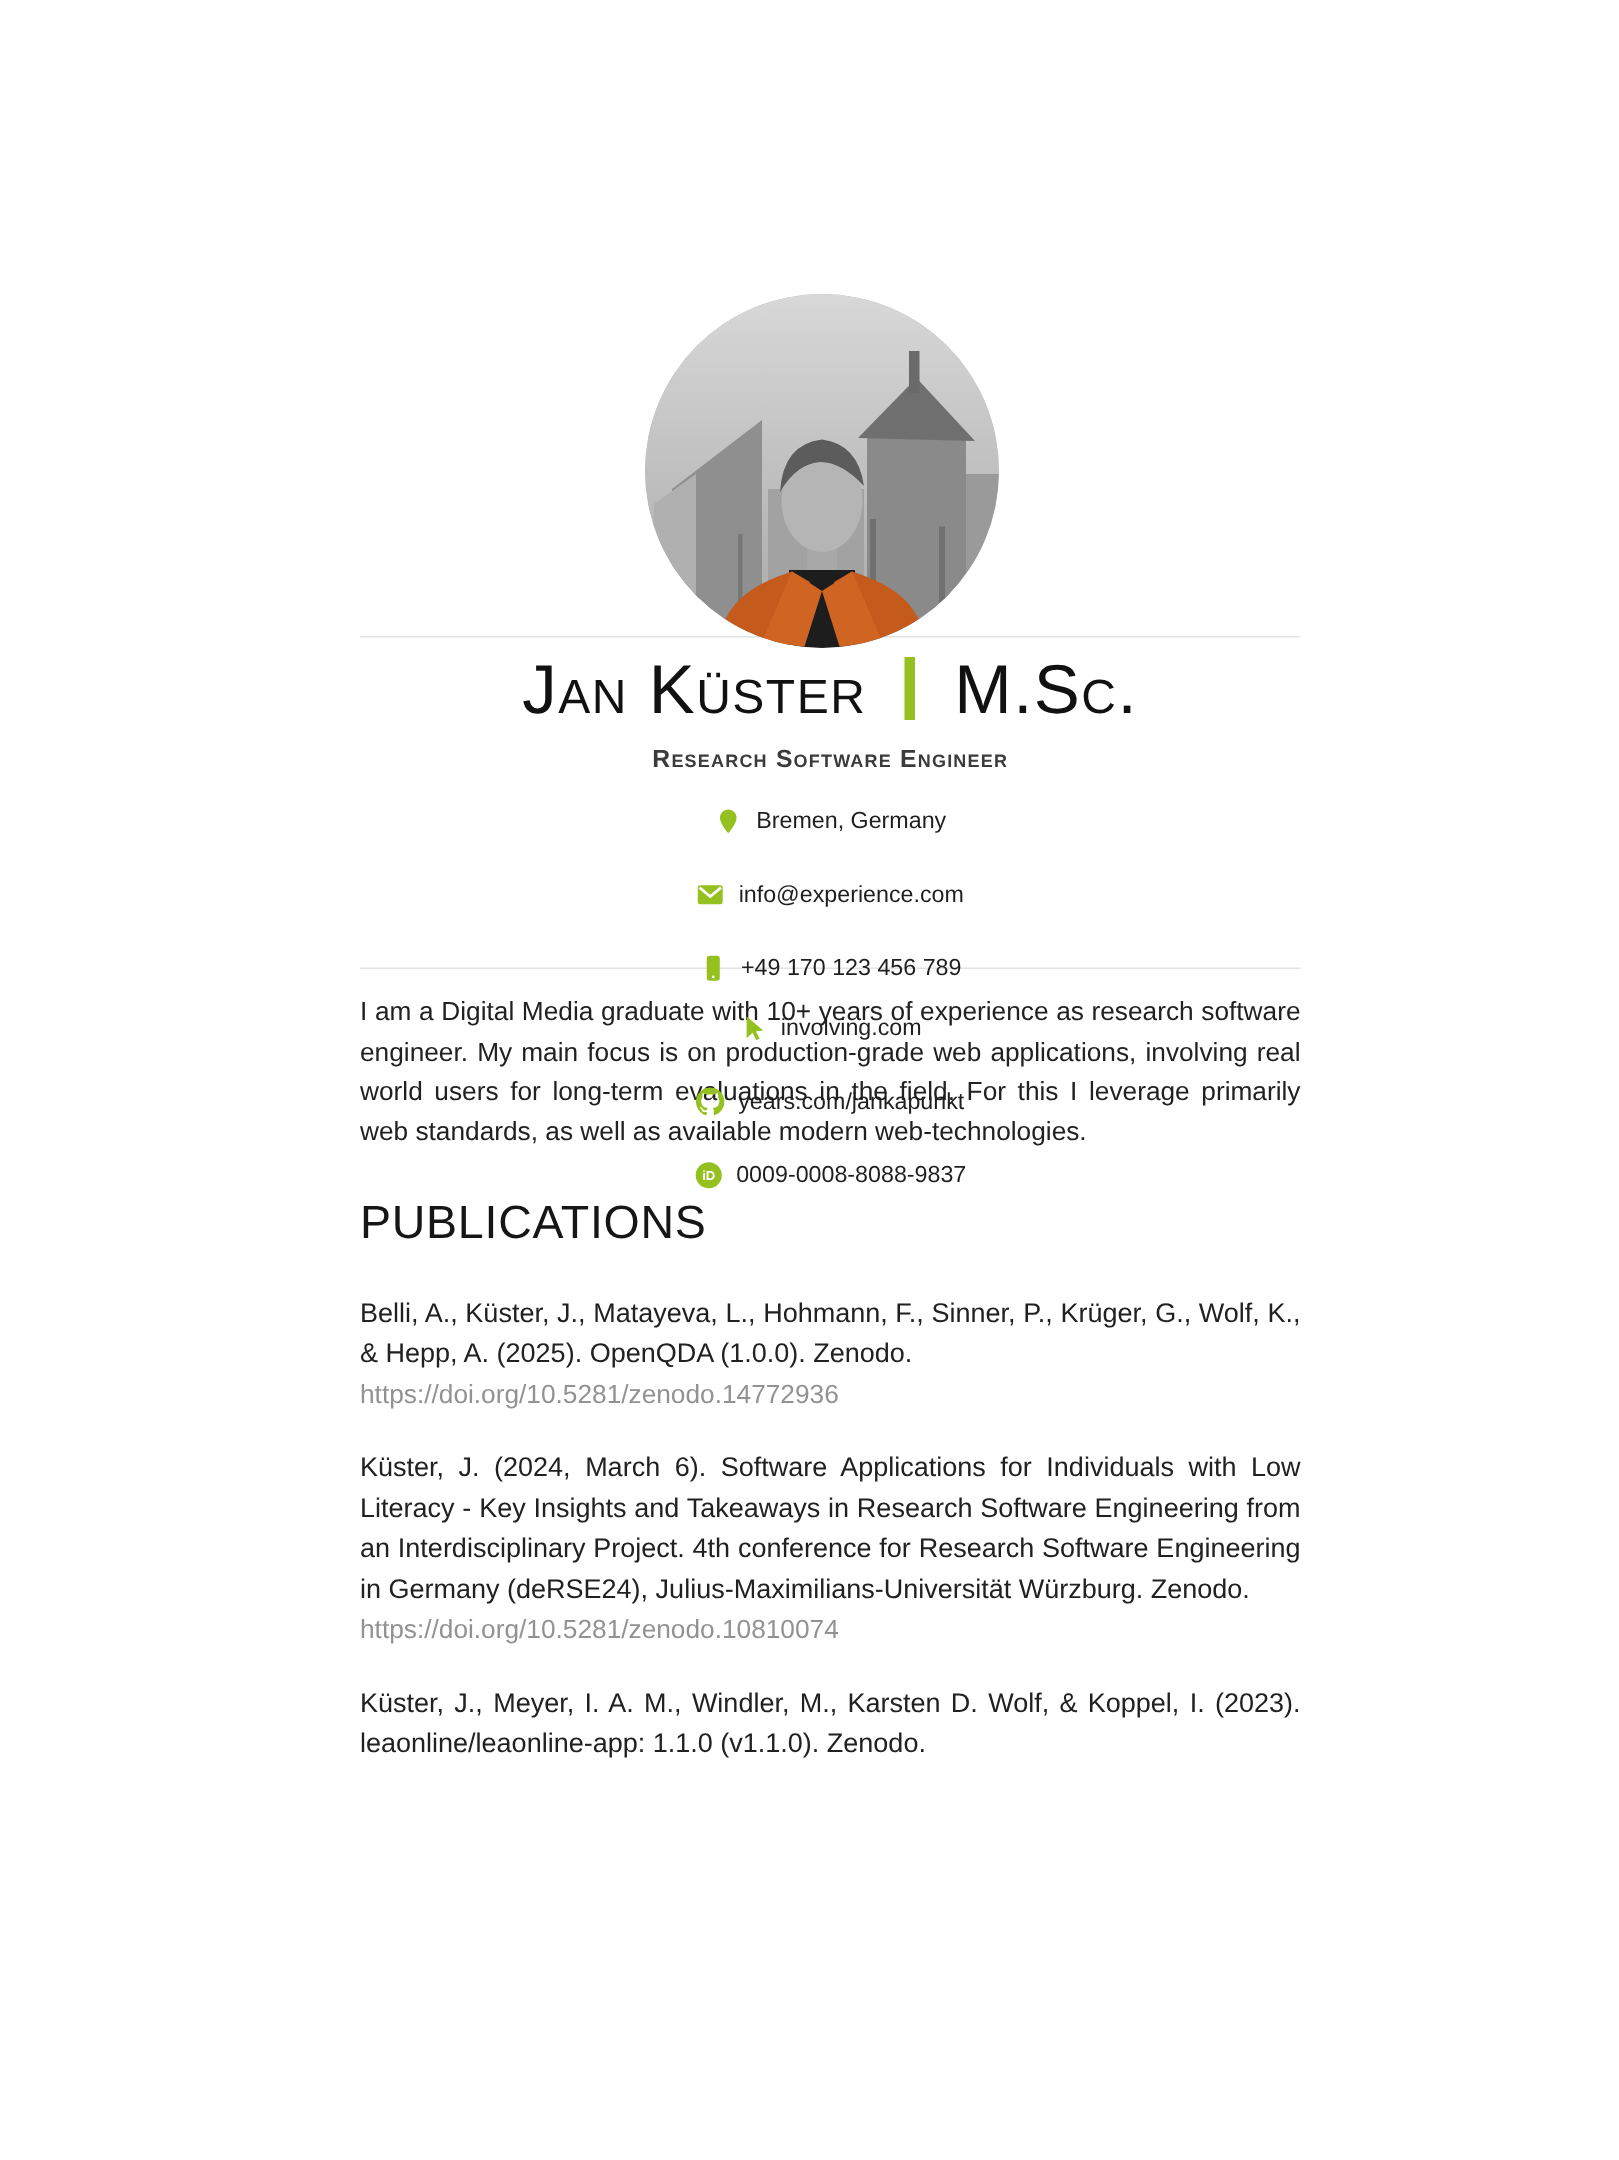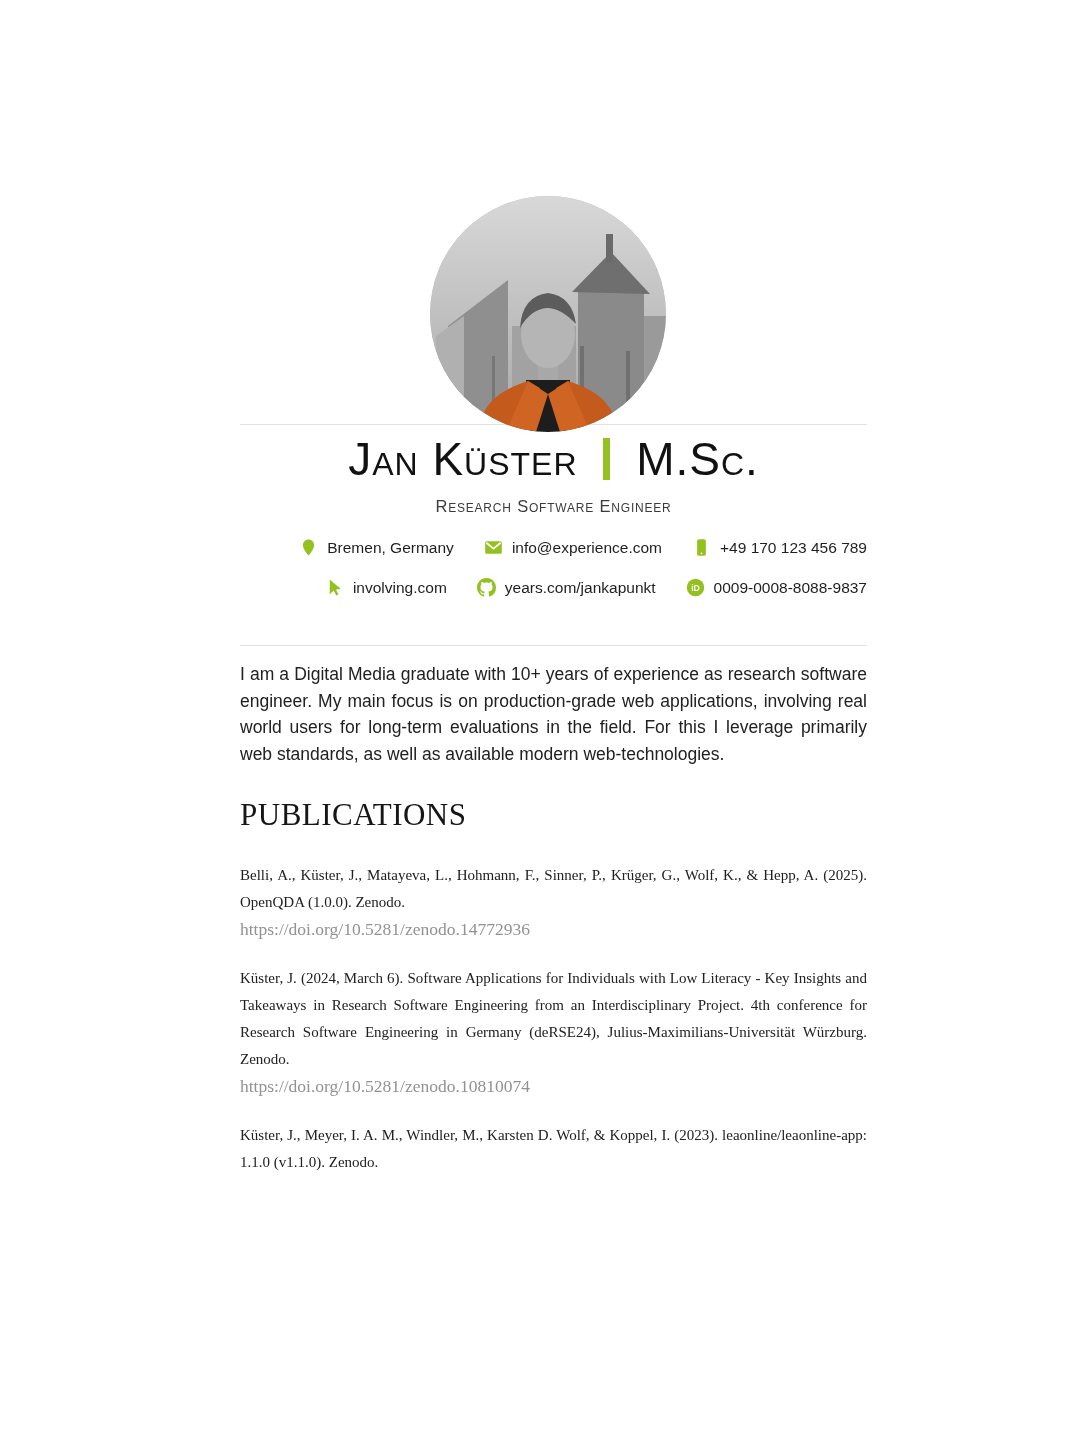--- a/index.html
+++ b/index.html
@@ -35,45 +35,45 @@
     font-size:46px;line-height:58px;font-weight:400;
     font-variant:small-caps;letter-spacing:1px;color:#111;
     white-space:nowrap;
   }
   .name .bar{
     display:inline-block;width:7px;height:42px;
     background:var(--accent);margin:0 12px;vertical-align:-5px;
   }
   .subtitle{
     margin-top:7px;font-size:16.5px;line-height:22px;
-    font-variant:small-caps;letter-spacing:0.8px;color:#3b3b3b;font-weight:normal;
+    font-variant:small-caps;letter-spacing:0.8px;color:#3b3b3b;font-weight:bold;
   }
   .contact-row{
-    display:flex;justify-content:flex-end;align-items:center;gap:30px;
-    font-size:15.5px;color:#1f1f1f;
+    display:flex;justify-content:center;align-items:center;gap:30px;
+    font-size:15.5px;color:#1f1f1f;flex-direction:column;
   }
   .contact-row.row1{margin-top:21px;}
   .contact-row.row2{margin-top:21px;}
   .citem{display:flex;align-items:center;gap:9px;white-space:nowrap;}
   .icon{display:inline-flex;width:19px;height:19px;color:var(--accent);}
   .icon svg{width:19px;height:19px;display:block;}
 
   .bio{
     position:absolute;top:661px;left:240px;width:627px;
     font-size:17.5px;line-height:26.6px;text-align:justify;color:var(--text);
   }
 
-  .pubs{position:absolute;top:797px;left:240px;width:627px;font-family:Liberation Serif, serif;}
+  .pubs{position:absolute;top:797px;left:240px;width:627px;}
   .pubs h2{
     font-size:31px;line-height:36px;font-weight:400;color:#161616;
     letter-spacing:0.5px;margin-bottom:29px;
   }
   .pub{margin-bottom:22px;}
   .pub .cite{
-    font-size:15px;line-height:27px;text-align:justify;color:var(--text);
+    font-size:18px;line-height:27px;text-align:justify;color:var(--text);
   }
   .pub .doi{
     display:inline-block;font-size:17.5px;line-height:27px;
     color:var(--link);text-decoration:none;
   }
 </style>
 </head>
 <body>
 
 <div class="page">

